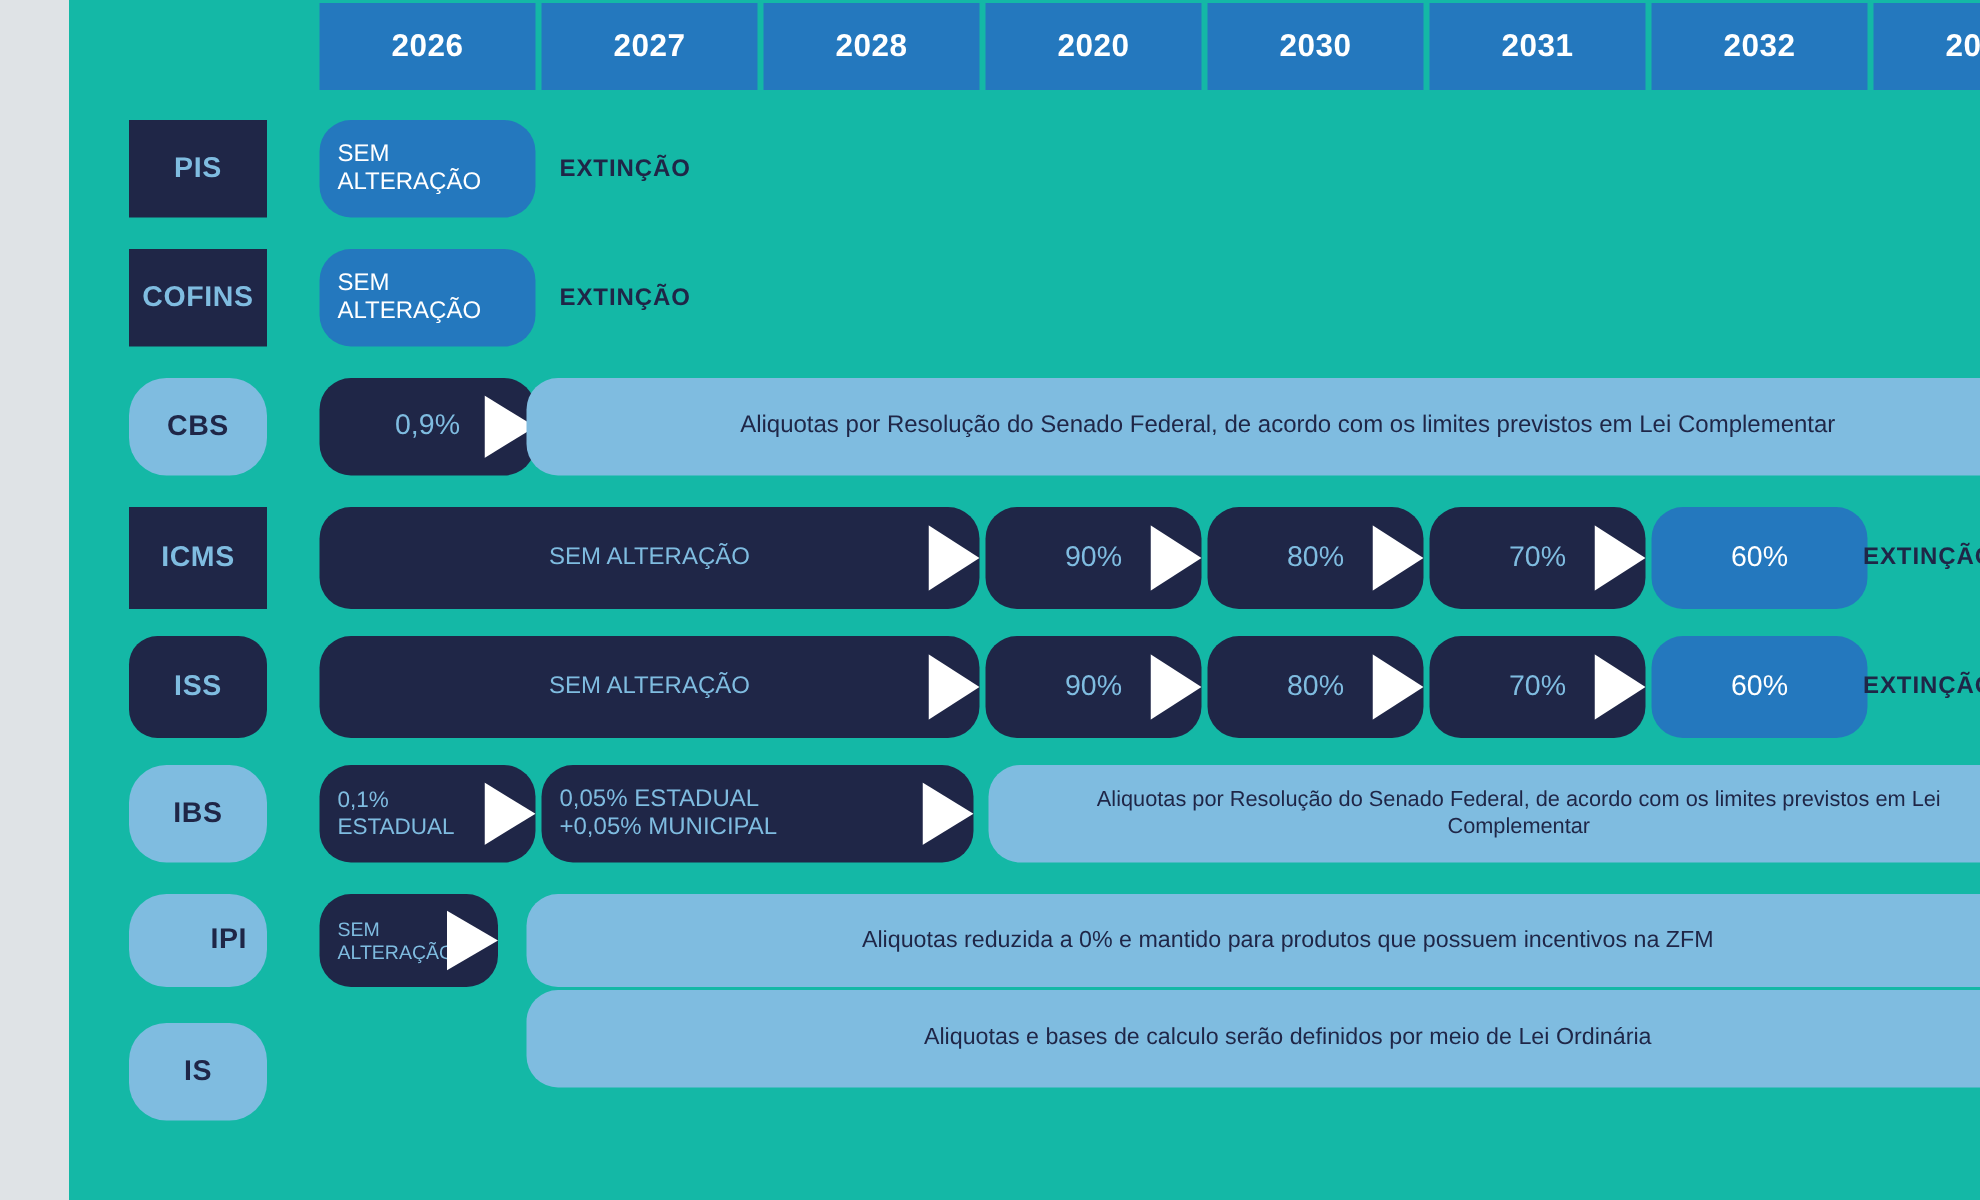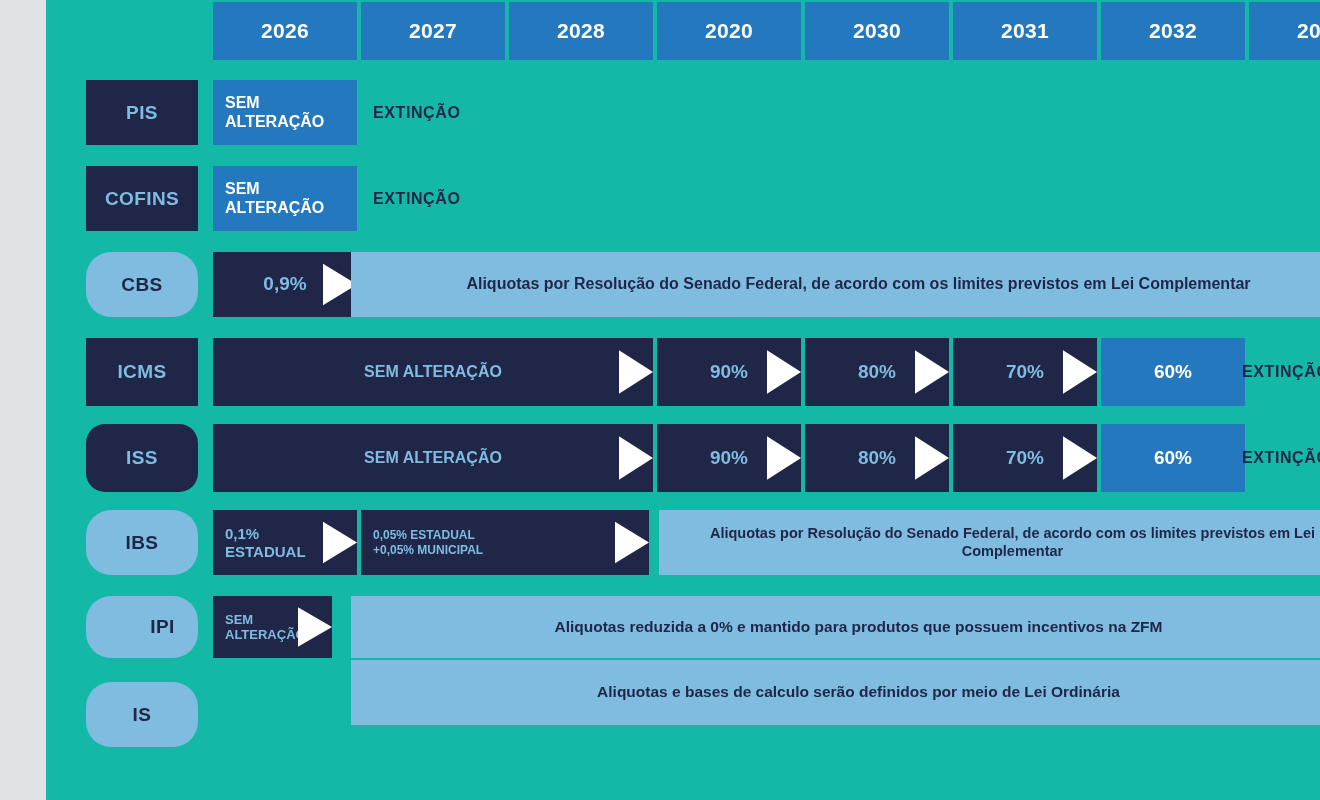--- a/index.html
+++ b/index.html
@@ -18,33 +18,34 @@
     background: #2478be;
     color: #ffffff;
     font-size: 21px; font-weight: bold;
     letter-spacing: .3px;
     display: flex; align-items: center; justify-content: center;
   }
 
   
   .rowlabel {
     position: absolute;
-    left: 40px; width: 112px;
+    left: 40px; width: 92px;
     display: flex; align-items: center; justify-content: center;
     font-size: 19px; font-weight: bold; letter-spacing: .4px;
   }
   .rowlabel.dark  { background:#1f2647; color:#7fbce0; }
   .rowlabel.light { background:#7fbce0; color:#1f2647;border-radius:25px; }
 
   
   .bar {
     position: absolute;
     display: flex; align-items: center;
-    font-weight: bold;
+    font-weight: normal;
     line-height: 1.18;
+    border-radius: 21px;
   }
   .bar.dark        { background:#1f2647; color:#7fbce0; }
   .bar.blue        { background:#2478be; color:#ffffff; }
   .bar.lightbar    { background:#7fbce0; color:#1f2647; }
   .bar.ctr  { justify-content:center; text-align:center; }
   .bar.lft  { justify-content:flex-start; text-align:left; }
 
   
   .notch {
     position: absolute;
@@ -217,21 +218,21 @@
       </div>
       <div class="bar dark lft" style="left: 167px; top: 510px; width: 144px; height: 65px; font-size: 15px; padding: 0px 34px 0px 12px;">
         <span style="white-space: pre-line;">0,1%
 ESTADUAL</span>
         <div class="notch">
           <svg viewBox="0 0 34 100" preserveAspectRatio="none">
             <polygon points="0,18 34,50 0,82" fill="#ffffff"></polygon>
           </svg>
         </div>
       </div>
-      <div class="bar dark lft" style="left: 315px; top: 510px; width: 288px; height: 65px; font-size: 12px; padding: 0px 24px 0px 12px;">
+      <div class="bar dark lft" style="left: 315px; top: 510px; width: 288px; height: 65px; font-size: 16px; padding: 0px 24px 0px 12px;">
         <span style="white-space: pre-line;">0,05% ESTADUAL
 +0,05% MUNICIPAL</span>
         <div class="notch">
           <svg viewBox="0 0 34 100" preserveAspectRatio="none">
             <polygon points="0,18 34,50 0,82" fill="#ffffff"></polygon>
           </svg>
         </div>
       </div>
       <div class="bar lightbar ctr" style="left: 613px; top: 510px; width: 707px; height: 65px; font-size: 14.5px; padding: 0px 30px;">
         <span style="white-space: pre-line;">Aliquotas por Resolução do Senado Federal, de acordo com os limites previstos em Lei Complementar</span>

